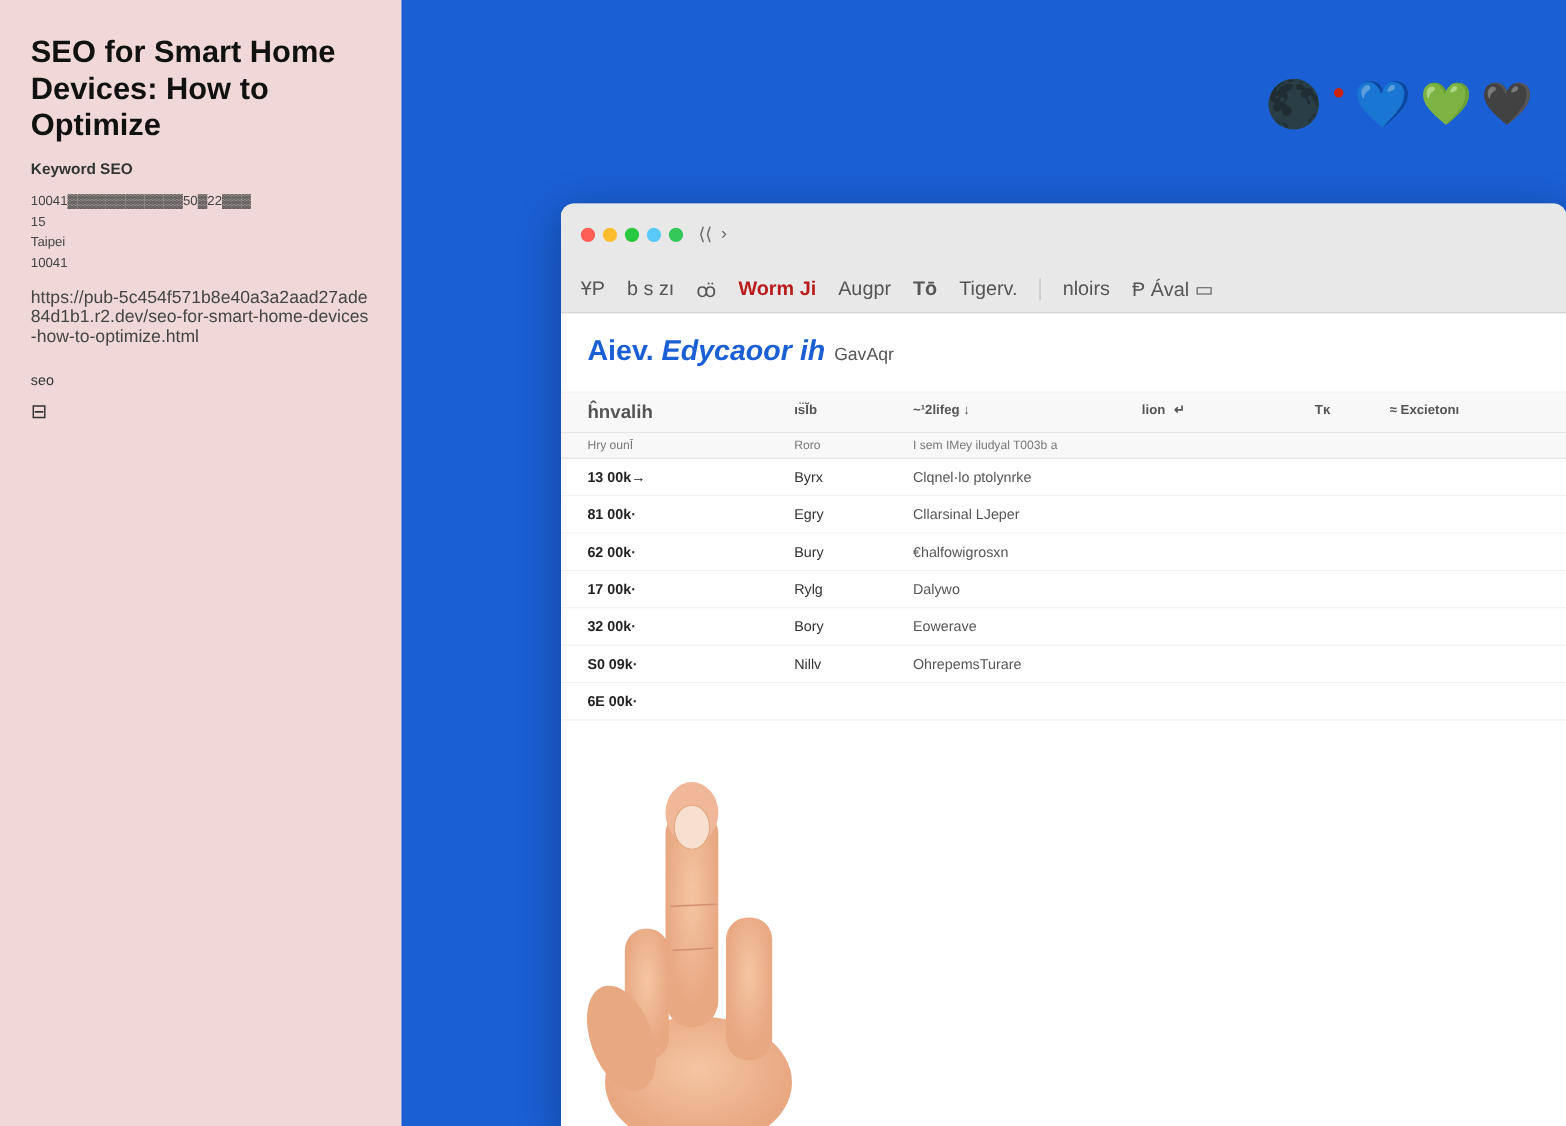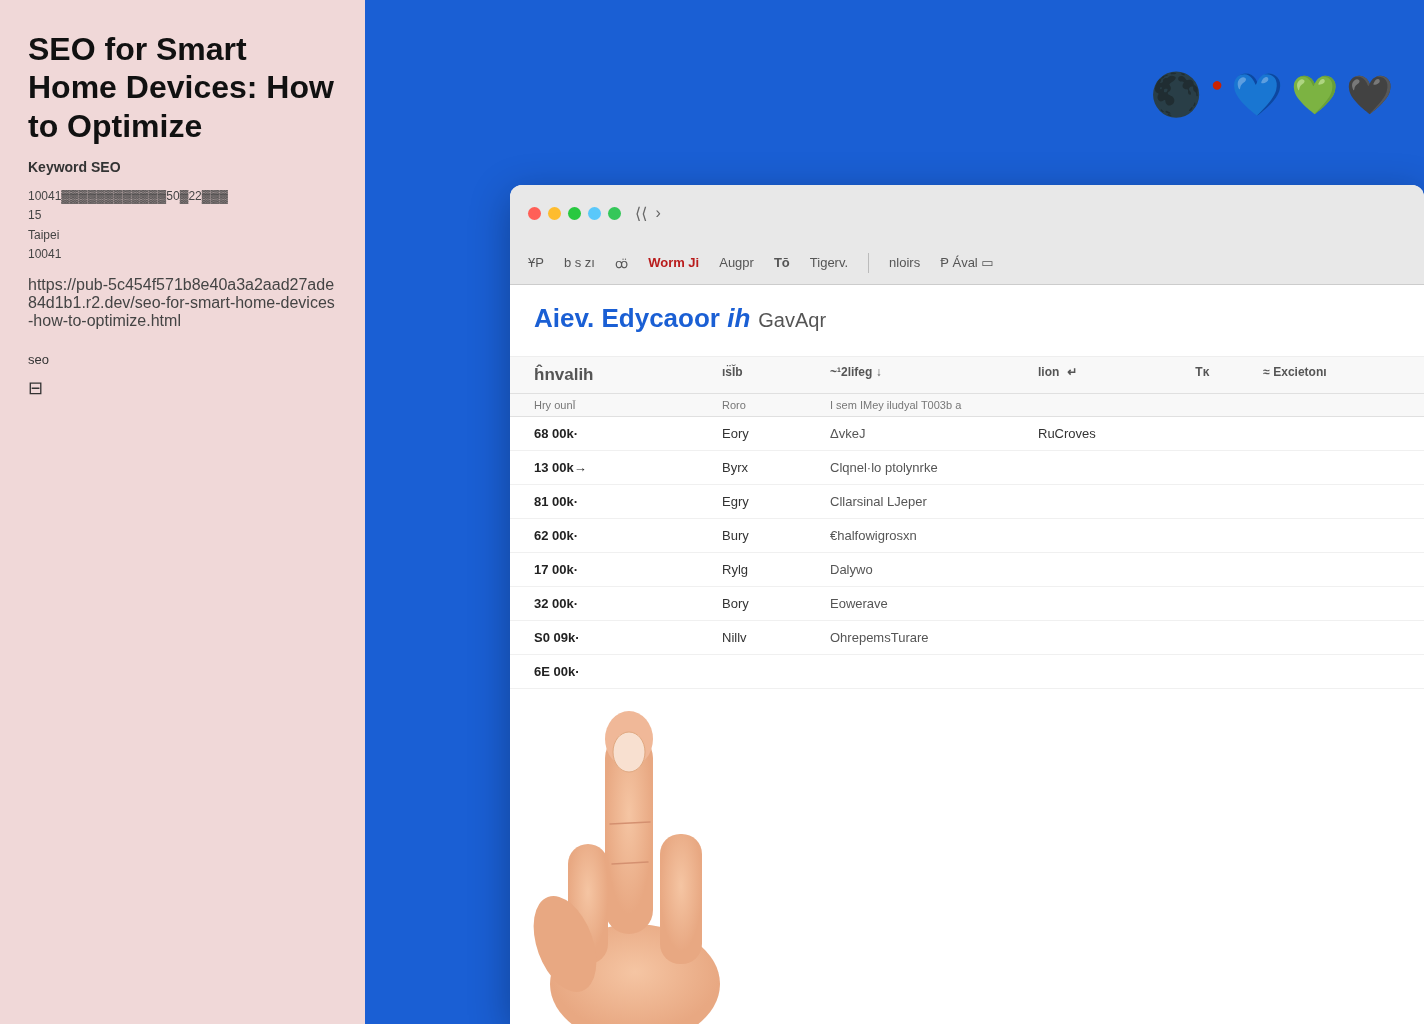--- a/index.html
+++ b/index.html
@@ -16,21 +16,21 @@
     .sidebar {
       width: 365px;
       min-width: 365px;
       background: #f0d8d8;
       padding: 30px 28px;
       display: flex;
       flex-direction: column;
       gap: 8px;
     }
     .sidebar-title {
-      font-size: 32px;
+      font-size: 28px;
       font-weight: 700;
       color: #111;
       line-height: 1.2;
       margin-bottom: 6px;
     }
     .sidebar-keyword {
       font-size: 14px;
       font-weight: 600;
       color: #333;
       margin-bottom: 4px;
@@ -144,21 +144,21 @@
     .browser-toolbar {
       background: #e8e8e8;
       padding: 0 18px;
       display: flex;
       align-items: center;
       gap: 20px;
       height: 44px;
       border-bottom: 1px solid #ccc;
     }
     .toolbar-item {
-      font-size: 13px;
+      font-size: 18px;
       color: #555;
       white-space: nowrap;
       cursor: pointer;
     }
     .toolbar-divider {
       width: 1px;
       height: 20px;
       background: #bbb;
     }
 
@@ -183,21 +183,21 @@
     }
     .page-title {
       font-size: 26px;
       font-weight: 700;
       color: #333;
     }
     .page-title span {
       color: #1a5fd4;
     }
     .page-subtitle {
-      font-size: 20px;
+      font-size: 16px;
       color: #555;
     }
 
     
     .data-table {
       width: 100%;
     }
     .table-header {
       display: grid;
       grid-template-columns: 180px 100px 200px 1fr 120px 60px 160px;
@@ -297,21 +297,21 @@
       <div class="toolbar-divider"></div>
       <span class="toolbar-item">nloirs</span>
       <span class="toolbar-item">Ᵽ Ával ▭</span>
     </div>
 
     <div class="browser-content">
       <div class="page-header">
         <div class="page-title-area">
           <span class="page-title">
             <span>Aiev.</span>
-            <span style="color:#1a5fd4;">Edycaoor</span>
+            <span style="color:#1a5fd4;font-style:italic">Edycaoor</span>
             <span style="font-style:italic">ih</span>
           </span>
           <span class="page-subtitle">GavAqr</span>
         </div>
       </div>
 
       <div class="data-table">
 
         <div class="table-header">
           <div style="font-size:17px;">ĥnvalih</div>
@@ -322,29 +322,20 @@
           <div>Tĸ</div>
           <div>≈ Excietonı</div>
         </div>
         <div style="display:grid;grid-template-columns:180px 100px 200px 1fr 120px 60px 160px;padding:5px 24px;background:#f8f8f8;border-bottom:1px solid #e0e0e0;font-size:11px;color:#777;gap:8px">
           <div>Hry ounĪ</div>
           <div>Roro</div>
           <div>I sem IMey iludyal T003b a</div>
         </div>
 
         <div class="table-row-item">
-          <div class="col-vol">68 00k·</div>
-          <div class="col-keyword">Eory</div>
-          <div class="col-intent">ΔvkеJ</div>
-          <div class="col-title">RuCroves</div>
-          <div></div>
-          <div></div>
-          <div></div>
-        </div>
-        <div class="table-row-item">
           <div class="col-vol">13 00k→</div>
           <div class="col-keyword">Byrx</div>
           <div class="col-intent">Clqnel·lo ptolynrke</div>
           <div></div>
           <div></div>
           <div></div>
           <div></div>
         </div>
         <div class="table-row-item">
           <div class="col-vol">81 00k·</div>

